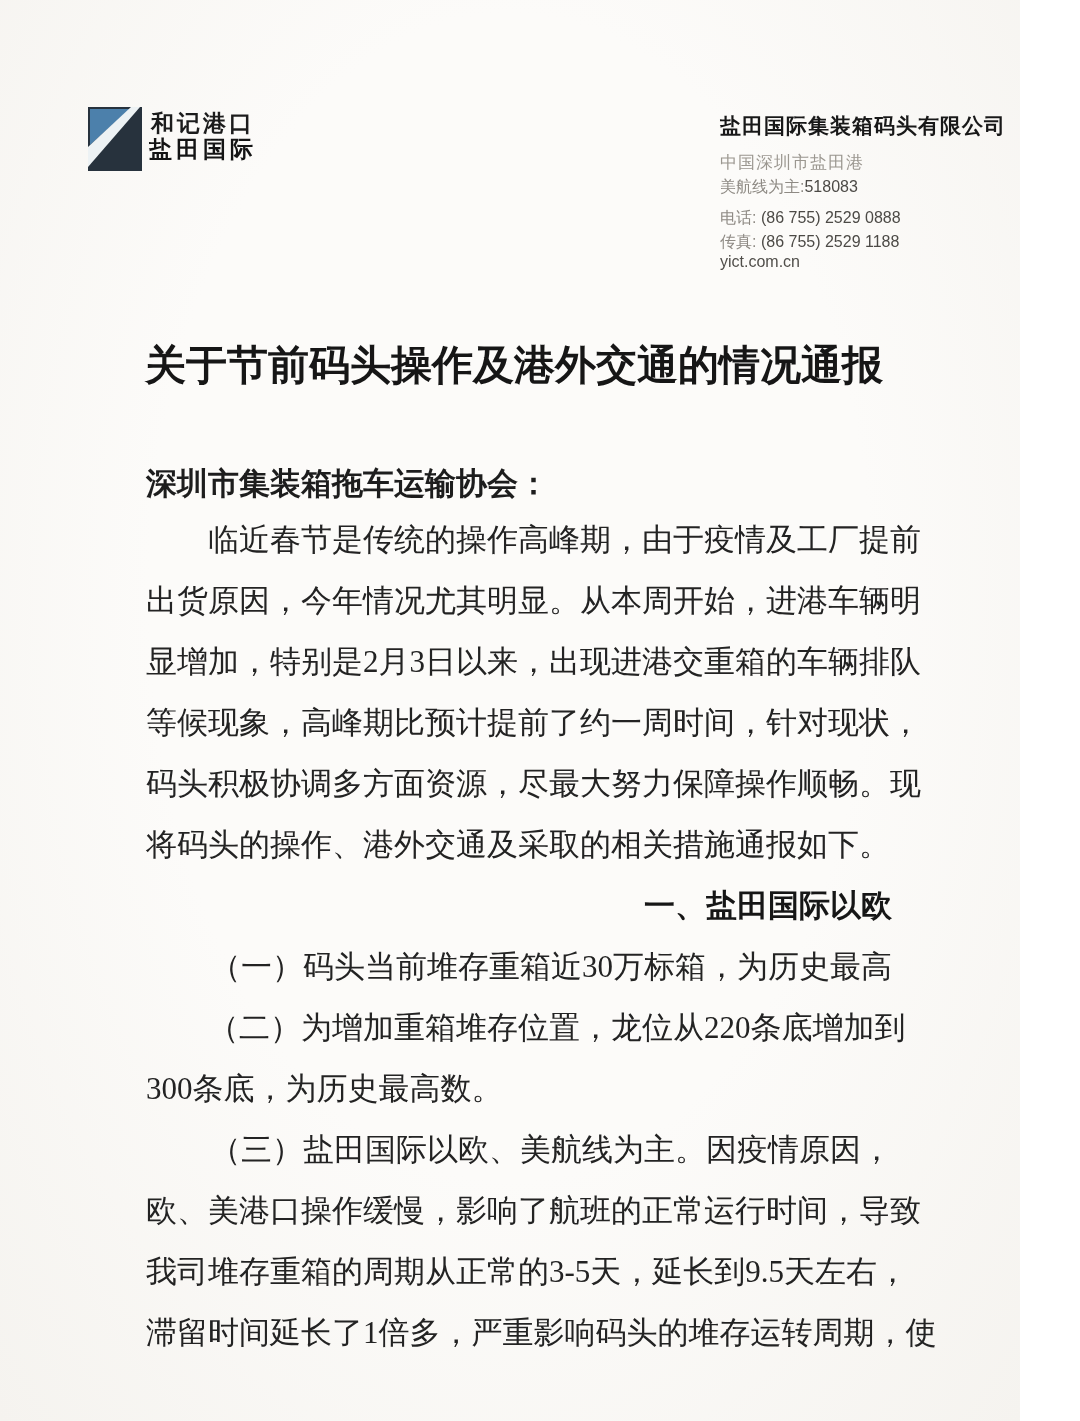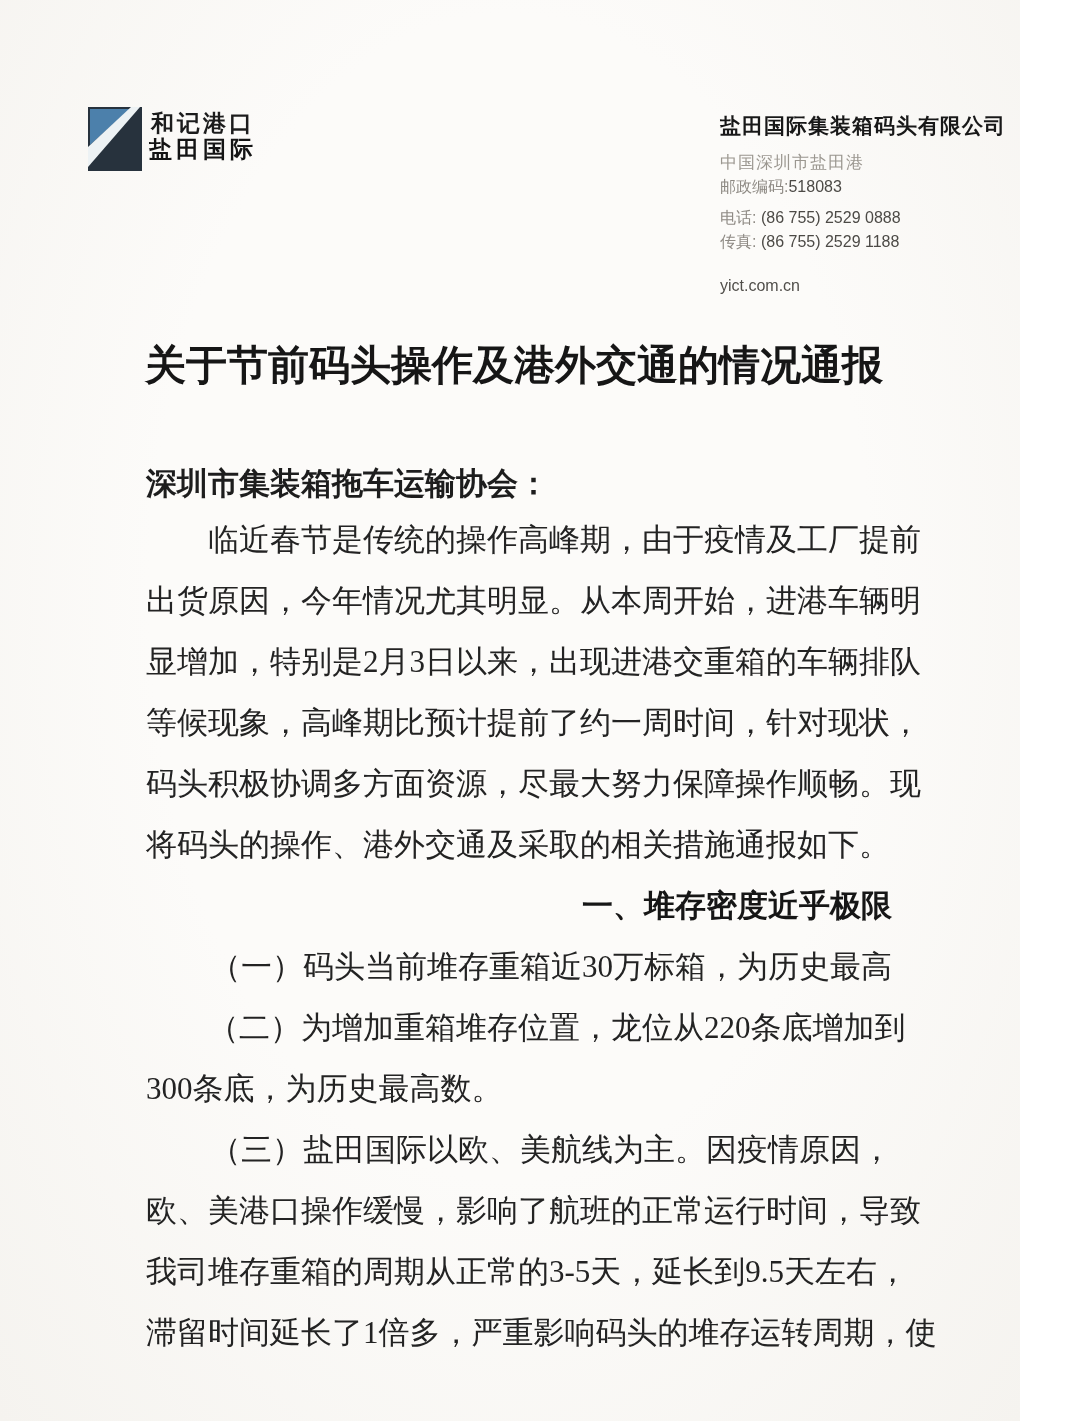--- a/index.html
+++ b/index.html
@@ -25,21 +25,21 @@
     font-size:23px; font-weight:bold; color:#141414; letter-spacing:4px; white-space:nowrap;
   }
 
   .letterhead { position:absolute; left:720px; top:112px; width:300px;
     font-family:"Liberation Sans","DejaVu Sans",sans-serif; white-space:nowrap; }
   .lh-company { font-size:21px; font-weight:bold; color:#181818; letter-spacing:1px; }
   .lh-address { margin-top:11px; font-size:17px; color:#9b9790; letter-spacing:1px; }
   .lh-row     { margin-top:3px;  font-size:16px; color:#8e8a84; }
   .lh-row .val{ color:#4c4a46; }
   .lh-contact { margin-top:10px; }
-  .lh-site    { margin-top:24px; font-size:16px; color:#504e4a; }
+  .lh-site    { margin-top:0; font-size:16px; color:#504e4a; }
 
   
   .doc-title {
     position:absolute; left:145px; top:338px; width:740px;
     font-size:41px; font-weight:bold; color:#161616;
     white-space:nowrap; letter-spacing:0px;
   }
   .salutation {
     position:absolute; left:146px; top:463px;
     font-size:31px; font-weight:bold; color:#1d1d1d; white-space:nowrap;
@@ -62,38 +62,38 @@
     <polygon points="2,2 42,2 2,38" fill="#4c80ab"></polygon>
     <polygon points="0,40 43,0 52,0 0,60" fill="#edf2f4"></polygon>
   </svg>
 
   <div class="brand-small">和记港口</div>
   <div class="brand-large">盐田国际</div>
 
   <div class="letterhead">
     <div class="lh-company">盐田国际集装箱码头有限公司</div>
     <div class="lh-address">中国深圳市盐田港</div>
-    <div class="lh-row"><span>邮政编码:</span><span class="val">518083</span></div>
+    <div class="lh-row"><span>美航线为主:</span><span class="val">518083</span></div>
     <div class="lh-row lh-contact"><span>电话:</span> <span class="val">(86 755) 2529 0888</span></div>
     <div class="lh-row"><span>传真:</span> <span class="val">(86 755) 2529 1188</span></div>
     <div class="lh-site">yict.com.cn</div>
   </div>
 
   <div class="doc-title">关于节前码头操作及港外交通的情况通报</div>
 
   <div class="salutation">深圳市集装箱拖车运输协会：</div>
 
   <div class="body-lines">
       <div class="line indent">临近春节是传统的操作高峰期，由于疫情及工厂提前</div>
       <div class="line">出货原因，今年情况尤其明显。从本周开始，进港车辆明</div>
       <div class="line">显增加，特别是2月3日以来，出现进港交重箱的车辆排队</div>
       <div class="line">等候现象，高峰期比预计提前了约一周时间，针对现状，</div>
       <div class="line">码头积极协调多方面资源，尽最大努力保障操作顺畅。现</div>
       <div class="line">将码头的操作、港外交通及采取的相关措施通报如下。</div>
-      <div class="line indent bold">一、堆存密度近乎极限</div>
+      <div class="line indent bold">一、盐田国际以欧</div>
       <div class="line indent">（一）码头当前堆存重箱近30万标箱，为历史最高</div>
       <div class="line indent">（二）为增加重箱堆存位置，龙位从220条底增加到</div>
       <div class="line">300条底，为历史最高数。</div>
       <div class="line indent">（三）盐田国际以欧、美航线为主。因疫情原因，</div>
       <div class="line">欧、美港口操作缓慢，影响了航班的正常运行时间，导致</div>
       <div class="line">我司堆存重箱的周期从正常的3-5天，延长到9.5天左右，</div>
       <div class="line">滞留时间延长了1倍多，严重影响码头的堆存运转周期，使</div>
     </div>
 
 </div>

